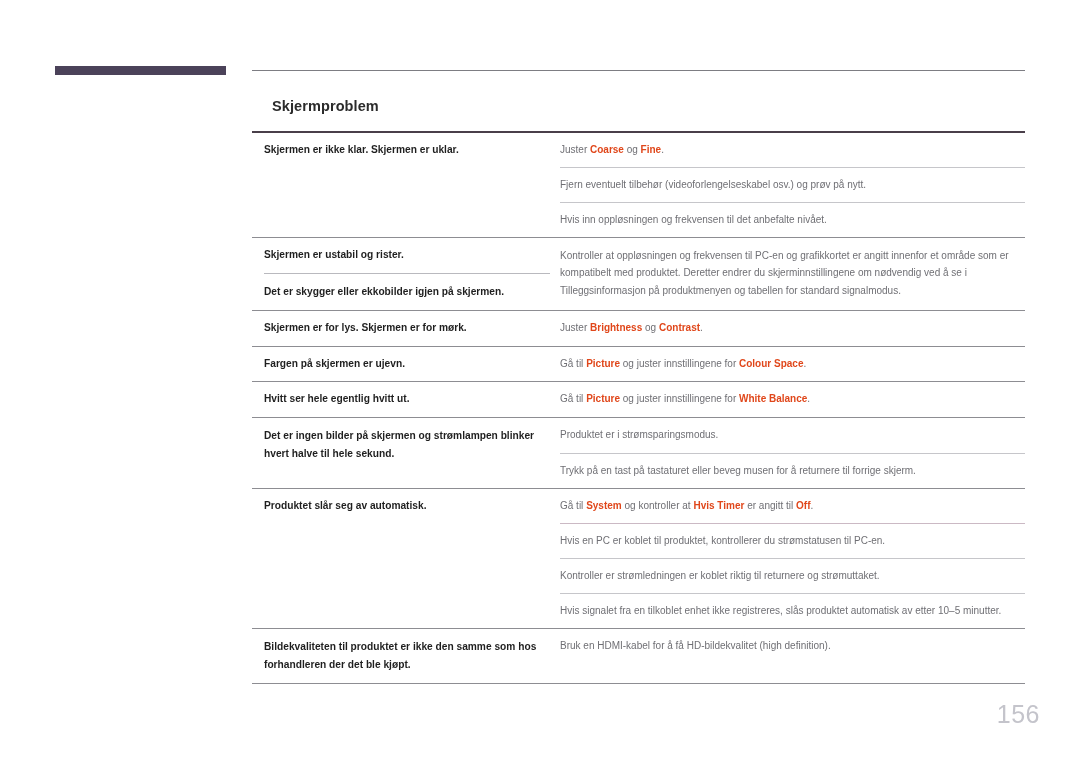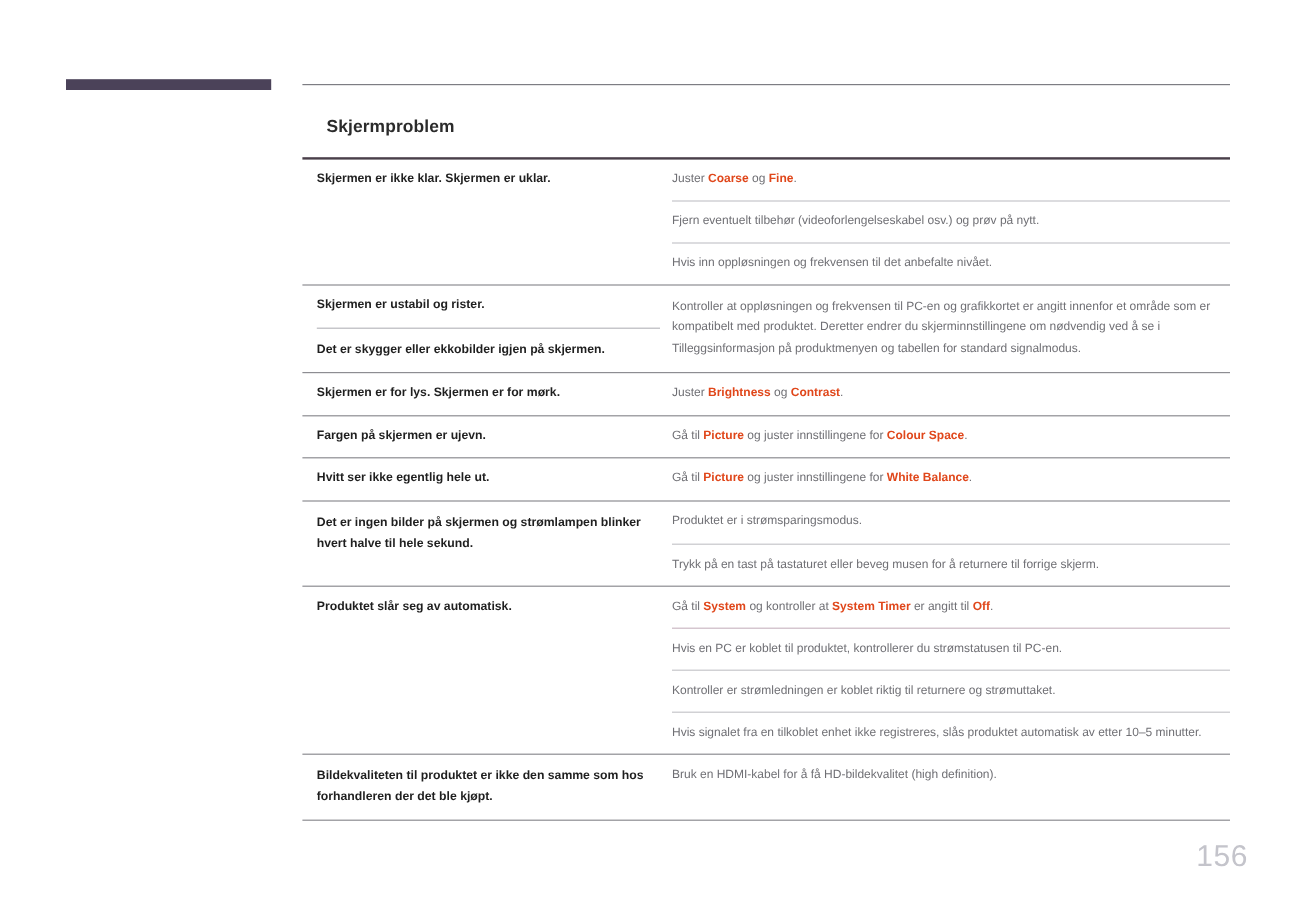--- a/index.html
+++ b/index.html
@@ -180,21 +180,21 @@
       <div class="col-q">
         <div class="q">Fargen på skjermen er ujevn.</div>
       </div>
       <div class="col-a">
         <div class="a"><span>Gå til </span><span class="hl">Picture</span><span> og juster innstillingene for </span><span class="hl">Colour Space</span><span>.</span></div>
       </div>
     </div>
     <div class="rule-mid"></div>
     <div class="grp">
       <div class="col-q">
-        <div class="q">Hvitt ser ikke egentlig hele ut.</div>
+        <div class="q">Hvitt ser hele egentlig hvitt ut.</div>
       </div>
       <div class="col-a">
         <div class="a"><span>Gå til </span><span class="hl">Picture</span><span> og juster innstillingene for </span><span class="hl">White Balance</span><span>.</span></div>
       </div>
     </div>
     <div class="rule-mid"></div>
     <div class="grp">
       <div class="col-q">
         <div class="q two">Det er ingen bilder på skjermen og strømlampen blinker hvert halve til hele sekund.</div>
       </div>
@@ -203,21 +203,21 @@
         <div class="sep-a"></div>
         <div class="a"><span>Trykk på en tast på tastaturet eller beveg musen for å returnere til forrige skjerm.</span></div>
       </div>
     </div>
     <div class="rule-mid"></div>
     <div class="grp">
       <div class="col-q">
         <div class="q">Produktet slår seg av automatisk.</div>
       </div>
       <div class="col-a">
-        <div class="a"><span>Gå til </span><span class="hl">System</span><span> og kontroller at </span><span class="hl">System Timer</span><span> er angitt til </span><span class="hl">Off</span><span>.</span></div>
+        <div class="a"><span>Gå til </span><span class="hl">System</span><span> og kontroller at </span><span class="hl">Hvis Timer</span><span> er angitt til </span><span class="hl">Off</span><span>.</span></div>
         <div class="sep-a-pink"></div>
         <div class="a"><span>Hvis en PC er koblet til produktet, kontrollerer du strømstatusen til PC-en.</span></div>
         <div class="sep-a"></div>
         <div class="a"><span>Kontroller er strømledningen er koblet riktig til returnere og strømuttaket.</span></div>
         <div class="sep-a"></div>
         <div class="a"><span>Hvis signalet fra en tilkoblet enhet ikke registreres, slås produktet automatisk av etter 10–5 minutter.</span></div>
       </div>
     </div>
     <div class="rule-mid"></div>
     <div class="grp">

